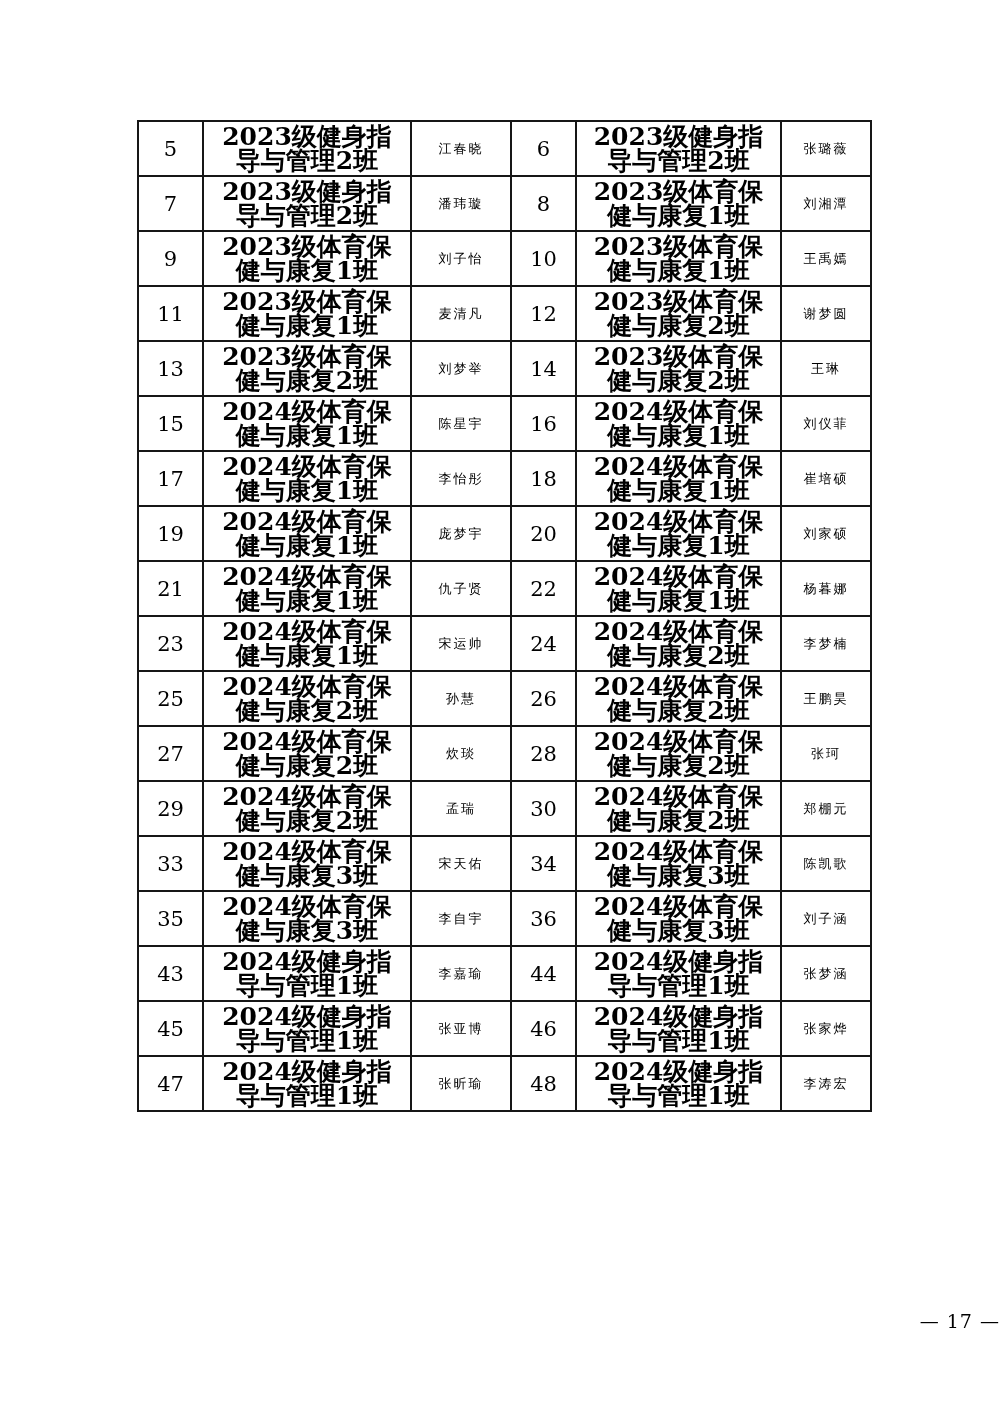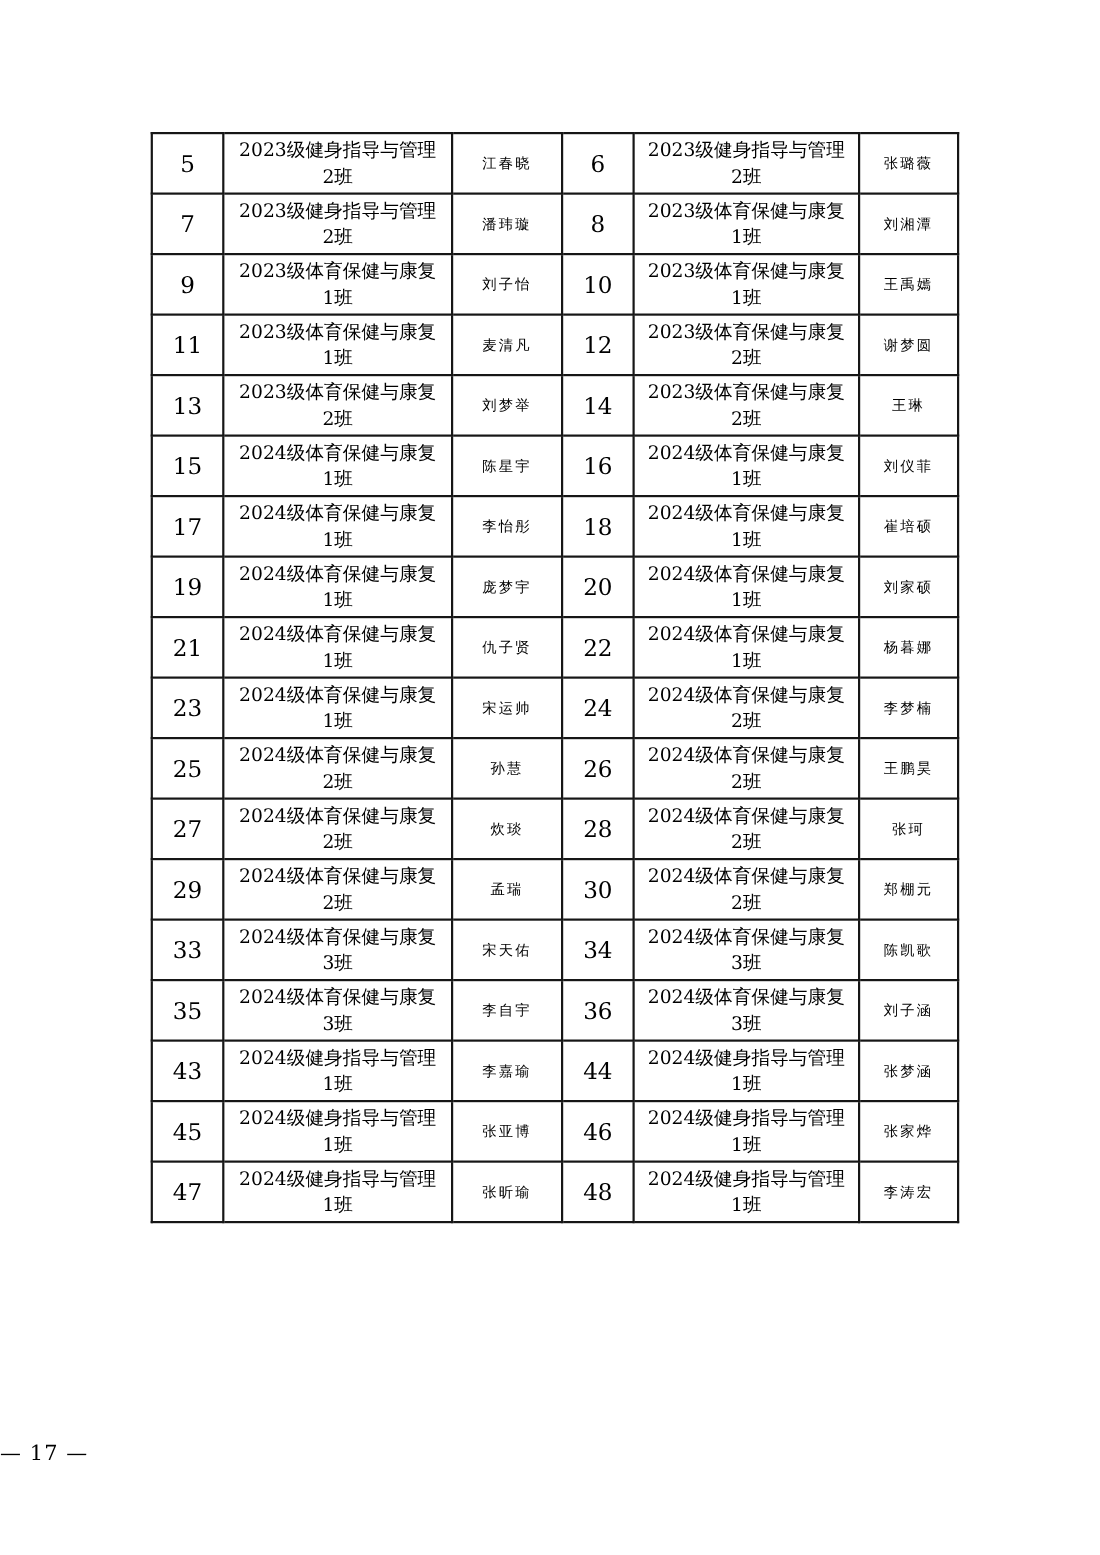--- a/index.html
+++ b/index.html
@@ -28,37 +28,38 @@
     border: 2px solid #161616;
     height: 51px;
     text-align: center;
     vertical-align: middle;
     overflow: hidden;
   }
   td.seq-cell {
     font-size: 21px;
   }
   td.class-cell {
-    font-size: 17px;
+    font-size: 25px;
     line-height: 24px;
     padding: 1px 11px;
     word-break: normal;
     overflow-wrap: break-word;
+    font-weight: bold;
   }
   td.name-cell {
     font-size: 13px;
     letter-spacing: 2px;
     padding: 1px 2px;
   }
   .page-footer {
     position: absolute;
     left: 0;
     top: 1310px;
     width: 1000px;
-    text-align: left;
+    text-align: right;
     font-size: 19px;
     letter-spacing: 1px;
   }
 </style>
 </head>
 <body>
 
 <div class="page">
 
   <table class="roster">

